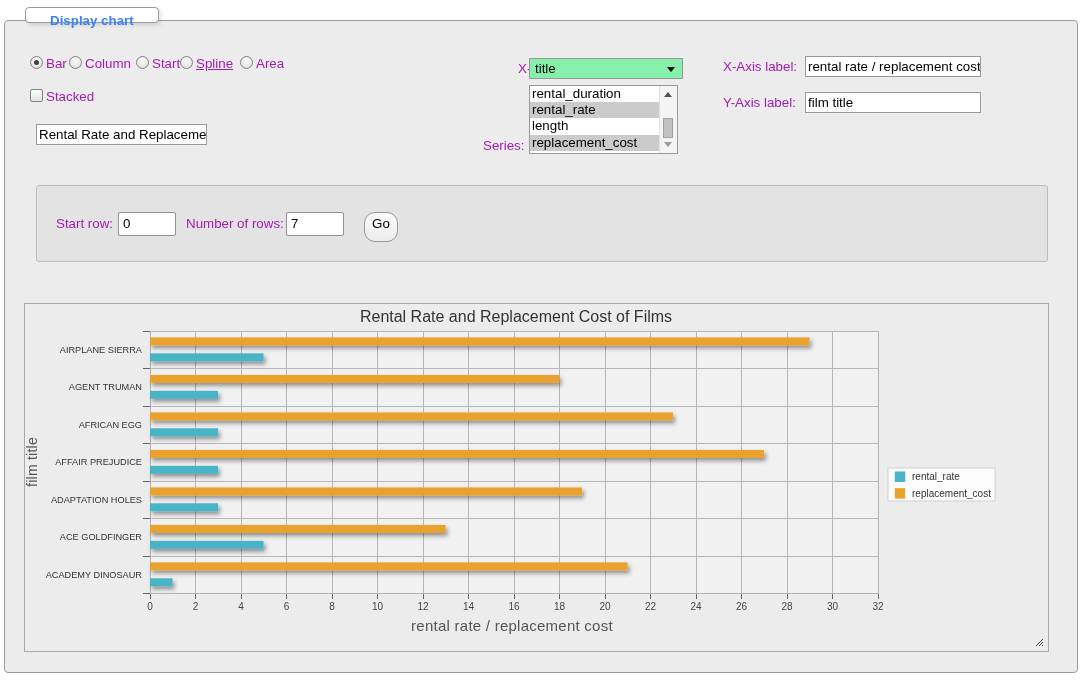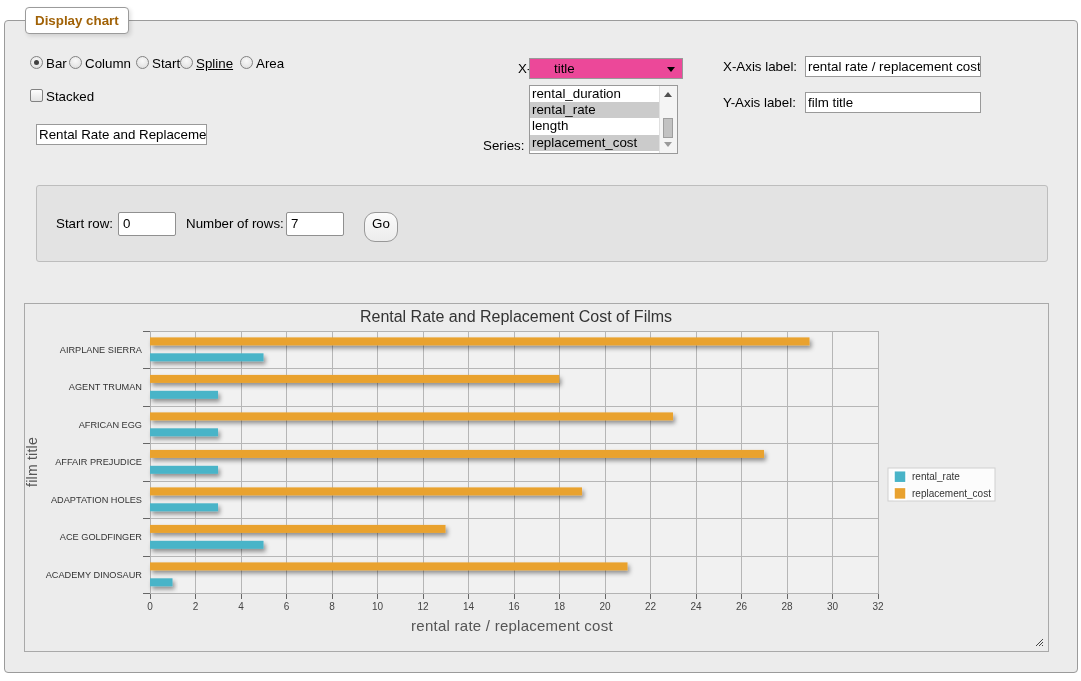--- a/index.html
+++ b/index.html
@@ -1,47 +1,47 @@
 <!DOCTYPE html>
 <html><head>
 <meta charset="utf-8">
 <style>
 html,body{margin:0;padding:0;background:#fff;}
 body{font-family:"Liberation Sans",sans-serif;font-size:13.33px;color:#000;
   width:1081px;height:681px;position:relative;overflow:hidden;}
 .abs{position:absolute;}
 #fieldset{left:4px;top:20px;width:1074px;height:653px;border:1px solid #9b9b9b;
   border-radius:4px;background:#ececec;box-sizing:border-box;}
-#legendbox{left:25px;top:7px;height:27px;background:#fff;border:1px solid #9b9b9b;
-  border-radius:4px;box-sizing:border-box;padding:0 9px;line-height:25px;
-  font-weight:bold;color:#a16207;box-shadow:2px 2px 4px rgba(0,0,0,0.12);}
+#legendbox{left:25px;top:7px;height:16px;background:#fff;border:1px solid #9b9b9b;
+  border-radius:4px;box-sizing:border-box;padding:0 24px;line-height:25px;
+  font-weight:bold;color:#3b82f6;box-shadow:2px 2px 4px rgba(0,0,0,0.12);}
 
 .radio{width:13px;height:13px;border-radius:50%;border:1px solid #828282;
   background:radial-gradient(circle at 50% 35%, #f9f9f9 0%, #e9e9e9 55%, #d5d5d5 100%);
   box-sizing:border-box;display:inline-block;}
 .radio .dot{position:absolute;left:3px;top:3px;width:5px;height:5px;border-radius:50%;background:#404040;}
 .checkbox{width:13px;height:13px;border:1px solid #828282;border-radius:2px;
   background:linear-gradient(#fdfdfd,#e3e3e3);box-sizing:border-box;}
 .ti{box-sizing:border-box;border:1px solid #999;background:#fff;height:21px;
   font-size:13.33px;font-family:"Liberation Sans",sans-serif;color:#000;
   padding:0 0 0 2px;line-height:19px;white-space:nowrap;overflow:hidden;}
-.lbl{color:#000000;line-height:21px;}
+.lbl{color:#a21caf;line-height:21px;}
 
 #chartbox{left:24px;top:303px;width:1025px;height:349px;border:1px solid #a9a9a9;
   background:#ececec;box-sizing:border-box;}
 #graybox{left:36px;top:185px;width:1012px;height:77px;background:#e3e3e3;
   border:1px solid #bdbdbd;border-radius:3px;box-sizing:border-box;}
 .gobtn{box-sizing:border-box;border:1px solid #989898;border-radius:11px;
   background:linear-gradient(#fbfbfb,#ececec);text-align:center;line-height:20px;color:#000;}
 
 #serieslist{left:529px;top:85px;width:149px;height:69px;background:#fff;border:1px solid #999;box-sizing:border-box;}
 .opt{height:16.2px;line-height:16.2px;padding-left:2px;font-size:13.33px;white-space:nowrap;overflow:hidden;}
 .opt.sel{background:#cbcbcb;}
-#xsel{left:529px;top:58px;width:154px;height:21px;background:#ec4899;border:1px solid #999;
-  box-sizing:border-box;line-height:19px;padding-left:24px;}
+#xsel{left:529px;top:58px;width:154px;height:21px;background:#86efac;border:1px solid #999;
+  box-sizing:border-box;line-height:19px;padding-left:5px;}
 #xsel .arr{position:absolute;right:7px;top:8px;width:0;height:0;
   border-left:4px solid transparent;border-right:4px solid transparent;border-top:5px solid #000;}
 .sb{position:absolute;right:0;top:0;width:17px;height:67px;background:#f4f4f4;border-left:1px solid #e0e0e0;}
 </style>
 </head>
 <body>
 <div class="abs" id="fieldset"></div>
 <div class="abs" id="legendbox">Display chart</div>
 
 <div class="abs" style="left:30px;top:56px;width:420px;height:14px;">

